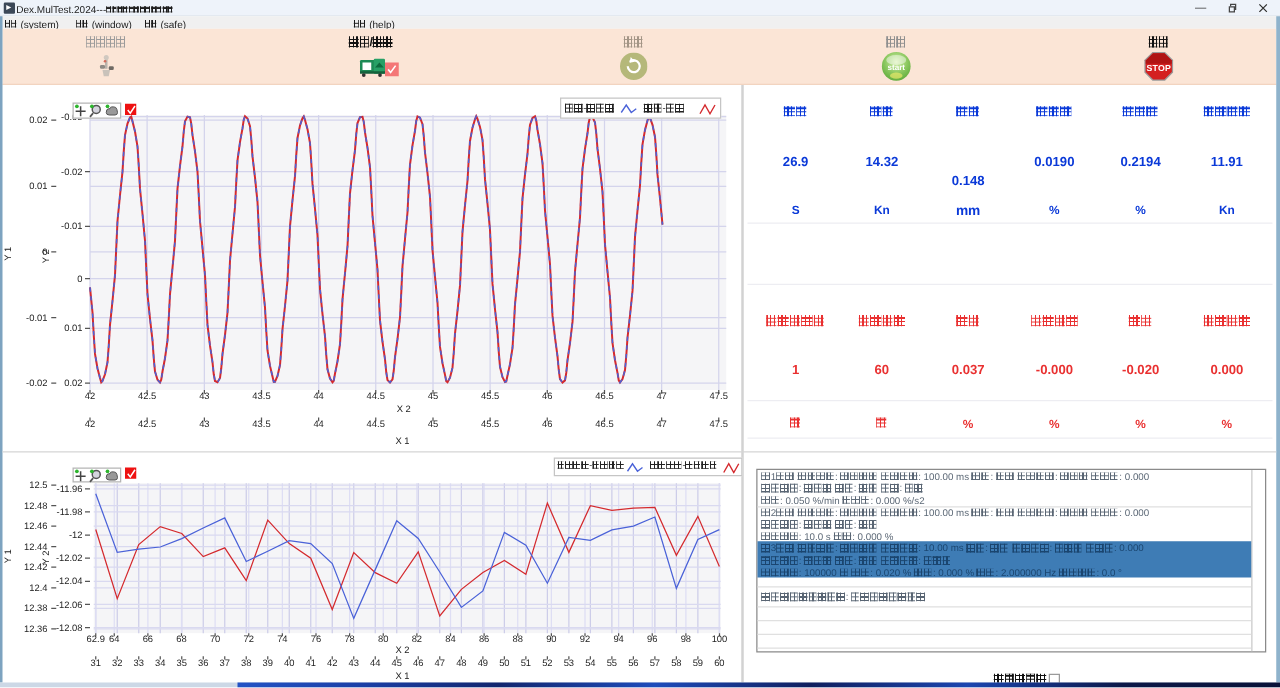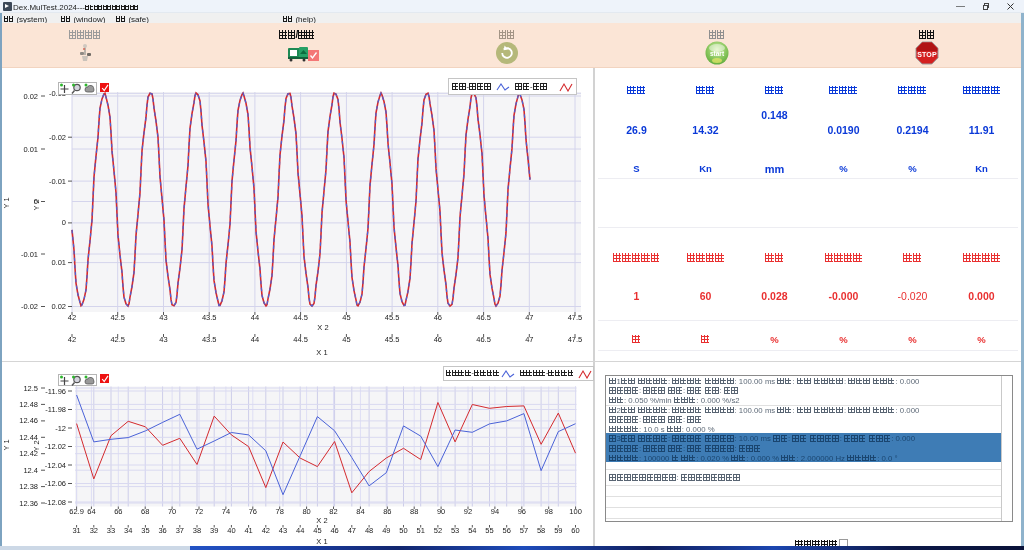--- a/index.html
+++ b/index.html
@@ -440,41 +440,41 @@
     <path d="M1 9 L5 2 L9 9 L13 2" stroke="#d42a2e" stroke-width="1.1" fill="none"></path>
   </svg>
 <div class="abs ctr" style="left:591.5px;top:84.5px;width:90px;font-size:9.5px;font-weight:bold;color:#0a39d8;white-space:nowrap"><b class="k s9"></b><b class="k s9"></b></div>
 <div class="abs ctr" style="left:660.5px;top:84.5px;width:90px;font-size:9.5px;font-weight:bold;color:#0a39d8;white-space:nowrap"><b class="k s9"></b><b class="k s9"></b></div>
 <div class="abs ctr" style="left:729.5px;top:84.5px;width:90px;font-size:9.5px;font-weight:bold;color:#0a39d8;white-space:nowrap"><b class="k s9"></b><b class="k s9"></b></div>
 <div class="abs ctr" style="left:798.5px;top:84.5px;width:90px;font-size:9.5px;font-weight:bold;color:#0a39d8;white-space:nowrap"><b class="k s9"></b><b class="k s9"></b><b class="k s9"></b></div>
 <div class="abs ctr" style="left:867.5px;top:84.5px;width:90px;font-size:9.5px;font-weight:bold;color:#0a39d8;white-space:nowrap"><b class="k s9"></b><b class="k s9"></b><b class="k s9"></b></div>
 <div class="abs ctr" style="left:936.5px;top:84.5px;width:90px;font-size:9.5px;font-weight:bold;color:#0a39d8;white-space:nowrap"><b class="k s9"></b><b class="k s9"></b><b class="k s9"></b><b class="k s9"></b></div>
 <div class="abs ctr" style="left:591.5px;top:123.5px;width:90px;font-size:10.5px;font-weight:bold;color:#0a39d8;white-space:nowrap">26.9</div>
 <div class="abs ctr" style="left:660.5px;top:123.5px;width:90px;font-size:10.5px;font-weight:bold;color:#0a39d8;white-space:nowrap">14.32</div>
-<div class="abs ctr" style="left:729.5px;top:109px;width:90px;font-size:10.5px;font-weight:bold;color:#0a39d8;white-space:nowrap">0.148</div>
+<div class="abs ctr" style="left:729.5px;top:139px;width:90px;font-size:10.5px;font-weight:bold;color:#0a39d8;white-space:nowrap">0.148</div>
 <div class="abs ctr" style="left:798.5px;top:123.5px;width:90px;font-size:10.5px;font-weight:bold;color:#0a39d8;white-space:nowrap">0.0190</div>
 <div class="abs ctr" style="left:867.5px;top:123.5px;width:90px;font-size:10.5px;font-weight:bold;color:#0a39d8;white-space:nowrap">0.2194</div>
 <div class="abs ctr" style="left:936.5px;top:123.5px;width:90px;font-size:10.5px;font-weight:bold;color:#0a39d8;white-space:nowrap">11.91</div>
 <div class="abs ctr" style="left:591.5px;top:162.5px;width:90px;font-size:9.5px;font-weight:bold;color:#0a39d8;white-space:nowrap">S</div>
 <div class="abs ctr" style="left:660.5px;top:162.5px;width:90px;font-size:9.5px;font-weight:bold;color:#0a39d8;white-space:nowrap">Kn</div>
 <div class="abs ctr" style="left:729.5px;top:162.5px;width:90px;font-size:11px;font-weight:bold;color:#0a39d8;white-space:nowrap">mm</div>
 <div class="abs ctr" style="left:798.5px;top:162.5px;width:90px;font-size:9.5px;font-weight:bold;color:#0a39d8;white-space:nowrap">%</div>
 <div class="abs ctr" style="left:867.5px;top:162.5px;width:90px;font-size:9.5px;font-weight:bold;color:#0a39d8;white-space:nowrap">%</div>
 <div class="abs ctr" style="left:936.5px;top:162.5px;width:90px;font-size:9.5px;font-weight:bold;color:#0a39d8;white-space:nowrap">Kn</div>
 <div class="abs ctr" style="left:591.5px;top:252px;width:90px;font-size:9.5px;font-weight:bold;color:#e93030;white-space:nowrap"><b class="k s9"></b><b class="k s9"></b><b class="k s9"></b><b class="k s9"></b><b class="k s9"></b></div>
 <div class="abs ctr" style="left:660.5px;top:252px;width:90px;font-size:9.5px;font-weight:bold;color:#e93030;white-space:nowrap"><b class="k s9"></b><b class="k s9"></b><b class="k s9"></b><b class="k s9"></b></div>
 <div class="abs ctr" style="left:729.5px;top:252px;width:90px;font-size:9.5px;font-weight:bold;color:#e93030;white-space:nowrap"><b class="k s9"></b><b class="k s9"></b></div>
 <div class="abs ctr" style="left:798.5px;top:252px;width:90px;font-size:9.5px;font-weight:bold;color:#e93030;white-space:nowrap"><b class="k s9"></b><b class="k s9"></b><b class="k s9"></b><b class="k s9"></b></div>
 <div class="abs ctr" style="left:867.5px;top:252px;width:90px;font-size:9.5px;font-weight:bold;color:#e93030;white-space:nowrap"><b class="k s9"></b><b class="k s9"></b></div>
 <div class="abs ctr" style="left:936.5px;top:252px;width:90px;font-size:9.5px;font-weight:bold;color:#e93030;white-space:nowrap"><b class="k s9"></b><b class="k s9"></b><b class="k s9"></b><b class="k s9"></b></div>
 <div class="abs ctr" style="left:591.5px;top:290px;width:90px;font-size:10.5px;font-weight:bold;color:#e93030;white-space:nowrap">1</div>
 <div class="abs ctr" style="left:660.5px;top:290px;width:90px;font-size:10.5px;font-weight:bold;color:#e93030;white-space:nowrap">60</div>
-<div class="abs ctr" style="left:729.5px;top:290px;width:90px;font-size:10.5px;font-weight:bold;color:#e93030;white-space:nowrap">0.028</div>
+<div class="abs ctr" style="left:729.5px;top:290px;width:90px;font-size:10.5px;font-weight:bold;color:#e93030;white-space:nowrap">0.037</div>
 <div class="abs ctr" style="left:798.5px;top:290px;width:90px;font-size:10.5px;font-weight:bold;color:#e93030;white-space:nowrap">-0.000</div>
-<div class="abs ctr" style="left:867.5px;top:290px;width:90px;font-size:10.5px;font-weight:normal;color:#e93030;white-space:nowrap">-0.020</div>
+<div class="abs ctr" style="left:867.5px;top:290px;width:90px;font-size:10.5px;font-weight:bold;color:#e93030;white-space:nowrap">-0.020</div>
 <div class="abs ctr" style="left:936.5px;top:290px;width:90px;font-size:10.5px;font-weight:bold;color:#e93030;white-space:nowrap">0.000</div>
 <div class="abs ctr" style="left:591.5px;top:333.5px;width:90px;font-size:9.5px;font-weight:bold;color:#e93030;white-space:nowrap"><b class="k s9"></b></div>
 <div class="abs ctr" style="left:660.5px;top:333.5px;width:90px;font-size:9.5px;font-weight:bold;color:#e93030;white-space:nowrap"><b class="k s9"></b></div>
 <div class="abs ctr" style="left:729.5px;top:333.5px;width:90px;font-size:9.5px;font-weight:bold;color:#e93030;white-space:nowrap">%</div>
 <div class="abs ctr" style="left:798.5px;top:333.5px;width:90px;font-size:9.5px;font-weight:bold;color:#e93030;white-space:nowrap">%</div>
 <div class="abs ctr" style="left:867.5px;top:333.5px;width:90px;font-size:9.5px;font-weight:bold;color:#e93030;white-space:nowrap">%</div>
 <div class="abs ctr" style="left:936.5px;top:333.5px;width:90px;font-size:9.5px;font-weight:bold;color:#e93030;white-space:nowrap">%</div>
 <div class="abs" style="left:598px;top:178px;width:420px;height:1px;background:#ededf2"></div>
 <div class="abs" style="left:598px;top:227px;width:420px;height:1px;background:#ededf2"></div>
 <div class="abs" style="left:598px;top:320px;width:420px;height:1px;background:#ededf2"></div>

